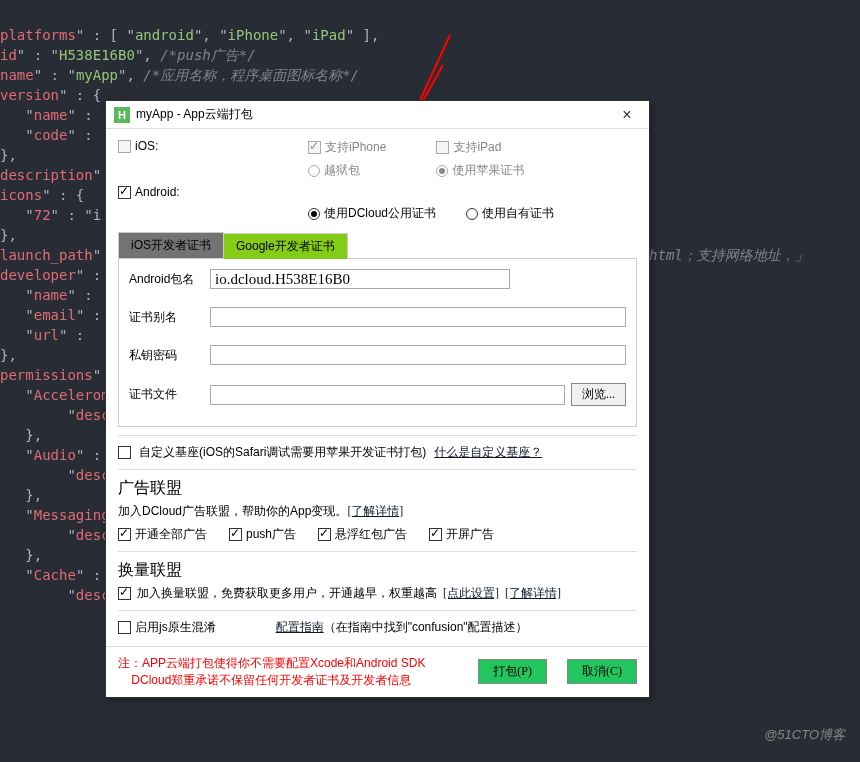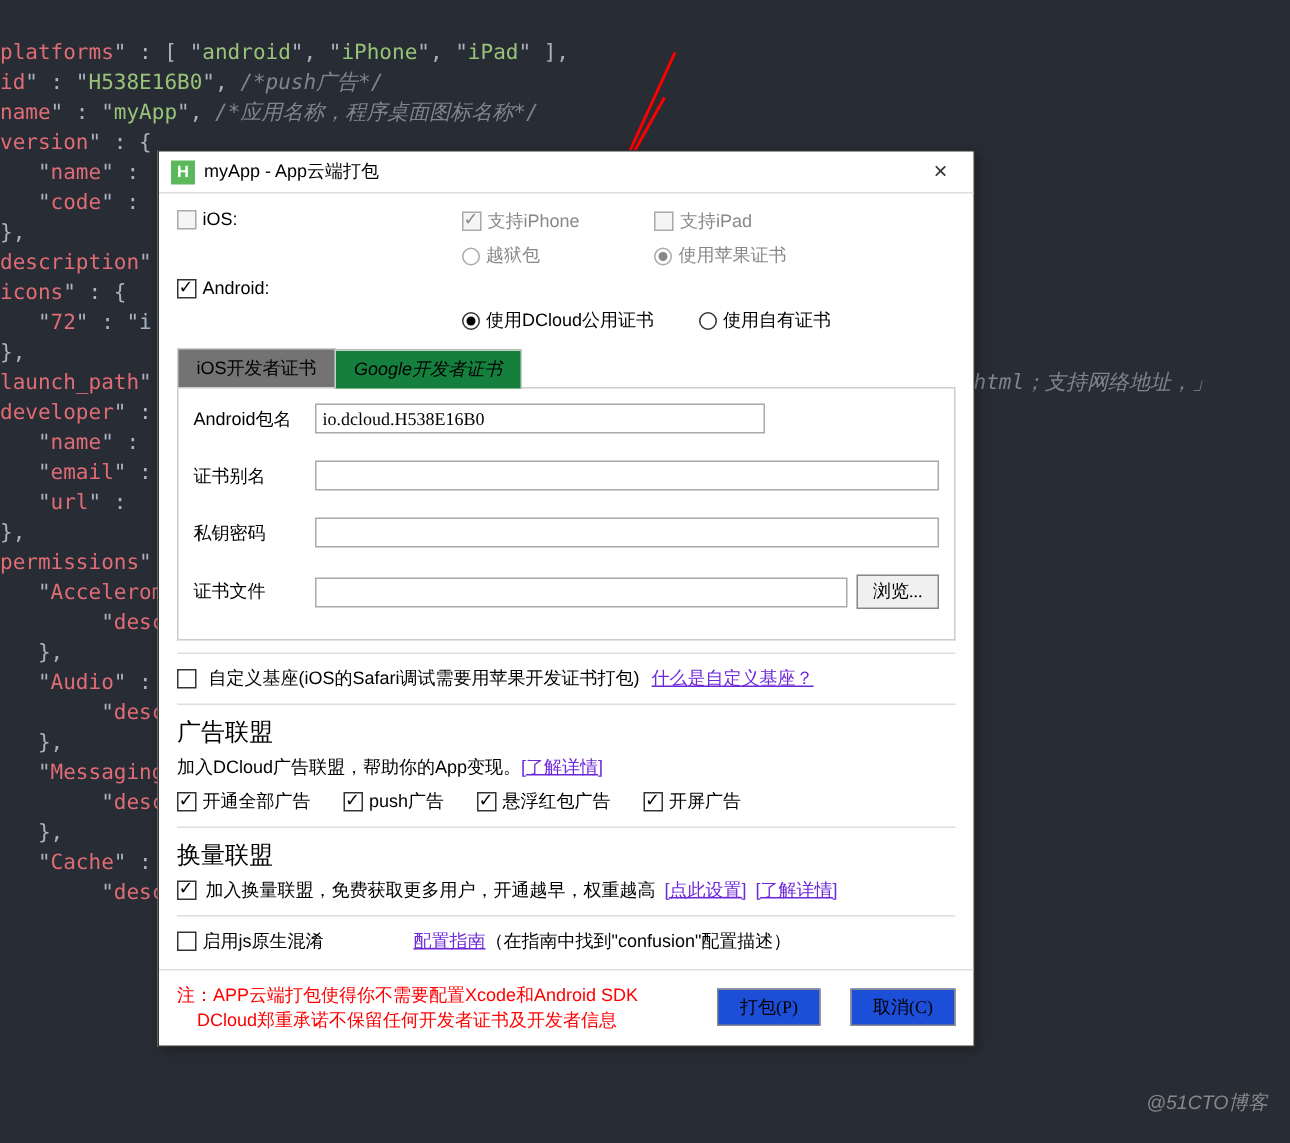--- a/index.html
+++ b/index.html
@@ -116,60 +116,59 @@
     }
     .tab {
       padding: 4px 12px;
       border: 1px solid #ccc;
       border-bottom: none;
       background: #737373;
       margin-right: -1px;
       cursor: pointer;
     }
     .tab.active {
-      background: #15803d;
+      background: #84cc16;
       position: relative;
       top: 1px;
-      font-style: italic;
     }
     .form-panel {
       border: 1px solid #ccc;
       border-top: none;
       padding: 10px;
     }
     .form-row {
       display: flex;
       align-items: center;
       margin-bottom: 10px;
       gap: 6px;
     }
     .form-row label { width: 75px; }
     .form-row input[type="text"] {
       flex: 1;
       height: 20px;
       border: 1px solid #aaa;
       padding: 0 4px;
       font-family: "SimSun";
-      font-size: 12px;
+      font-size: 15px;
     }
     .short-input { flex: none !important; width: 300px; }
     .btn-browse {
       padding: 2px 10px;
       border: 1px solid #888;
       background: #f0f0f0;
       cursor: pointer;
       font-family: "SimSun";
       font-size: 12px;
     }
     hr.sep {
       border: none;
       border-top: 1px solid #ddd;
       margin: 8px 0;
     }
-    .link { color: #6d28d9; text-decoration: underline; cursor: pointer; }
+    .link { color: #0f172a; text-decoration: underline; cursor: pointer; font-family: Liberation Serif, serif; }
     .section-label { font-size: 16px; margin-bottom: 4px; }
     .ad-row { display: flex; gap: 22px; margin-top: 6px; }
     .custom-row { display: flex; align-items: center; gap: 8px; }
     .traffic-row { display: flex; align-items: center; gap: 6px; flex-wrap: wrap; }
     .js-row { display: flex; align-items: center; gap: 60px; }
     .footer {
       display: flex;
       align-items: center;
       padding: 8px 12px;
       border-top: 1px solid #ddd;
@@ -177,21 +176,21 @@
     }
     .footer-note {
       color: #ff0000;
       font-size: 12px;
       line-height: 1.4;
       flex: 1;
     }
     .btn {
       padding: 3px 14px;
       border: 1px solid #888;
-      background: #1d4ed8;
+      background: #22c55e;
       cursor: pointer;
       font-family: "SimSun";
       font-size: 12px;
     }
     .cb-box {
       width: 13px; height: 13px;
       border: 1px solid #333;
       display: inline-block;
       position: relative;
       background: #fff;

